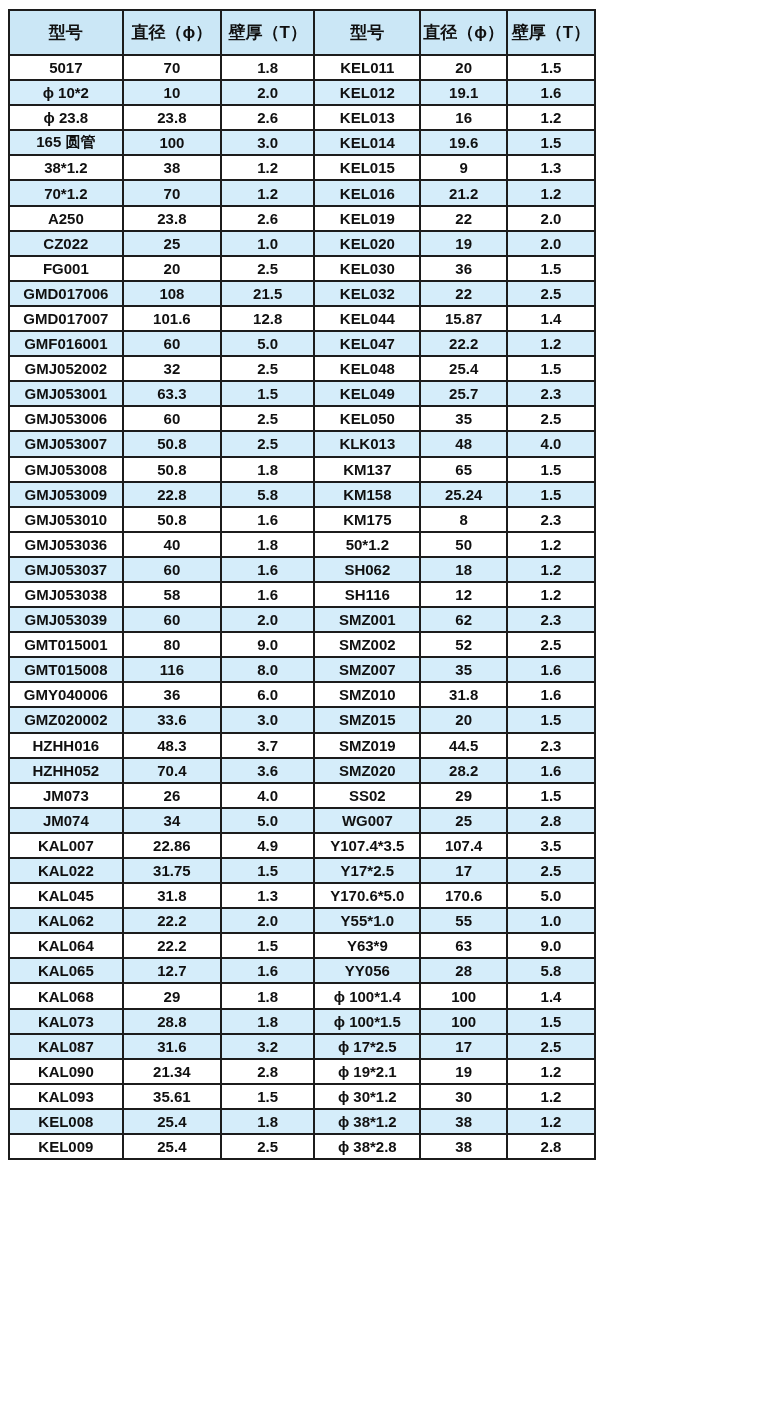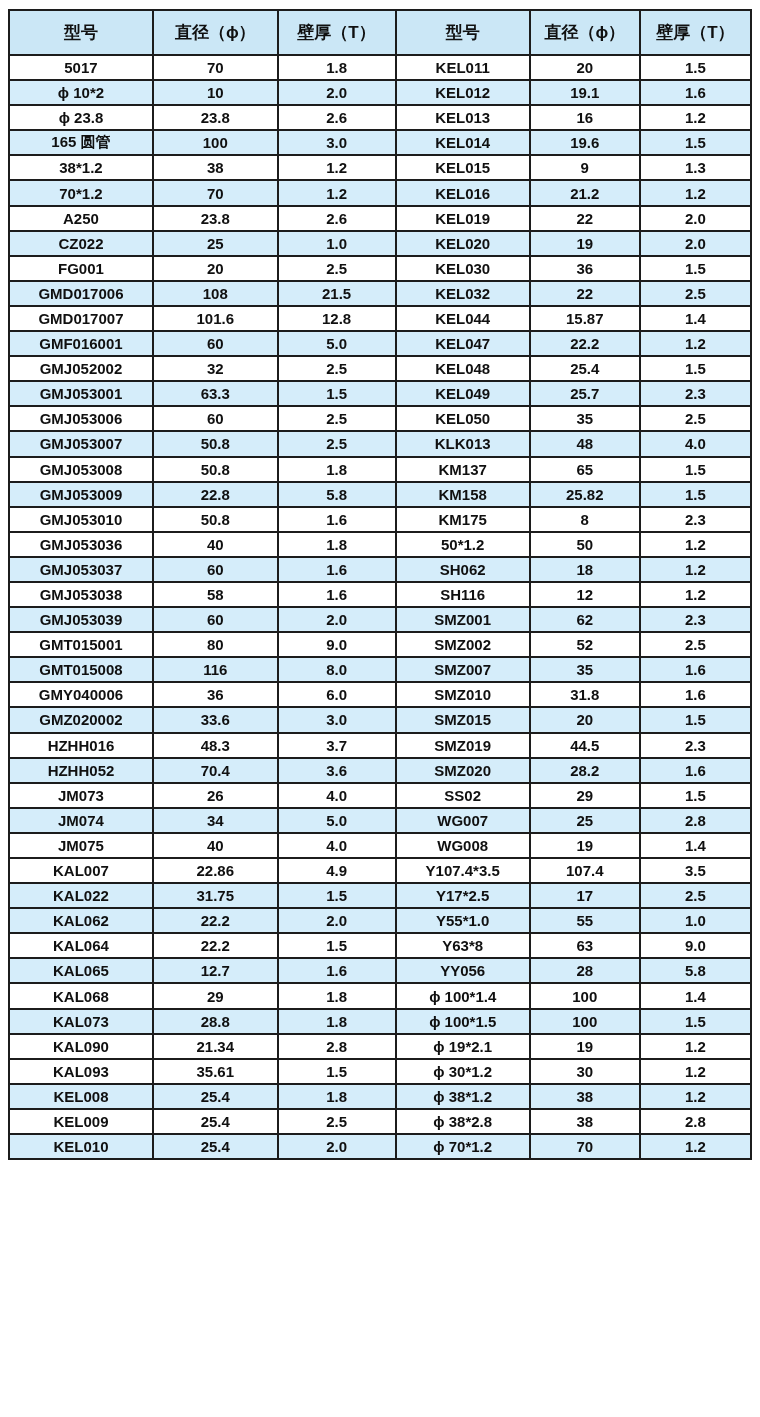--- a/index.html
+++ b/index.html
@@ -4,21 +4,21 @@
 <style>
   html,body{margin:0;padding:0;}
   body{
     width:760px;height:1417px;
     background:#ffffff;
     font-family:"Liberation Sans","DejaVu Sans",sans-serif;
     box-sizing:border-box;
   }
   .wrap{padding:9px 8px 8px 8px;}
   table.spec{
-    width:744px;
+    width:588px;
     border-collapse:collapse;
     table-layout:fixed;
   }
   table.spec th, table.spec td{
     border:2px solid #1c1c1c;
     text-align:center;
     vertical-align:middle;
     font-weight:700;
     color:#101010;
     padding:0;
@@ -197,21 +197,21 @@
           <td>1.8</td>
           <td>KM137</td>
           <td>65</td>
           <td>1.5</td>
         </tr>
         <tr class="alt">
           <td>GMJ053009</td>
           <td>22.8</td>
           <td>5.8</td>
           <td>KM158</td>
-          <td>25.82</td>
+          <td>25.24</td>
           <td>1.5</td>
         </tr>
         <tr>
           <td>GMJ053010</td>
           <td>50.8</td>
           <td>1.6</td>
           <td>KM175</td>
           <td>8</td>
           <td>2.3</td>
         </tr>
@@ -305,56 +305,56 @@
         </tr>
         <tr class="alt">
           <td>JM074</td>
           <td>34</td>
           <td>5.0</td>
           <td>WG007</td>
           <td>25</td>
           <td>2.8</td>
         </tr>
         <tr>
-          <td>JM075</td>
-          <td>40</td>
-          <td>4.0</td>
-          <td>WG008</td>
-          <td>19</td>
-          <td>1.4</td>
-        </tr>
-        <tr>
           <td>KAL007</td>
           <td>22.86</td>
           <td>4.9</td>
           <td>Y107.4*3.5</td>
           <td>107.4</td>
           <td>3.5</td>
         </tr>
         <tr class="alt">
           <td>KAL022</td>
           <td>31.75</td>
           <td>1.5</td>
           <td>Y17*2.5</td>
           <td>17</td>
           <td>2.5</td>
         </tr>
+        <tr>
+          <td>KAL045</td>
+          <td>31.8</td>
+          <td>1.3</td>
+          <td>Y170.6*5.0</td>
+          <td>170.6</td>
+          <td>5.0</td>
+        </tr>
         <tr class="alt">
           <td>KAL062</td>
           <td>22.2</td>
           <td>2.0</td>
           <td>Y55*1.0</td>
           <td>55</td>
           <td>1.0</td>
         </tr>
         <tr>
           <td>KAL064</td>
           <td>22.2</td>
           <td>1.5</td>
-          <td>Y63*8</td>
+          <td>Y63*9</td>
           <td>63</td>
           <td>9.0</td>
         </tr>
         <tr class="alt">
           <td>KAL065</td>
           <td>12.7</td>
           <td>1.6</td>
           <td>YY056</td>
           <td>28</td>
           <td>5.8</td>
@@ -367,20 +367,28 @@
           <td>100</td>
           <td>1.4</td>
         </tr>
         <tr class="alt">
           <td>KAL073</td>
           <td>28.8</td>
           <td>1.8</td>
           <td>ϕ 100*1.5</td>
           <td>100</td>
           <td>1.5</td>
+        </tr>
+        <tr class="alt">
+          <td>KAL087</td>
+          <td>31.6</td>
+          <td>3.2</td>
+          <td>ϕ 17*2.5</td>
+          <td>17</td>
+          <td>2.5</td>
         </tr>
         <tr>
           <td>KAL090</td>
           <td>21.34</td>
           <td>2.8</td>
           <td>ϕ 19*2.1</td>
           <td>19</td>
           <td>1.2</td>
         </tr>
         <tr>
@@ -400,23 +408,15 @@
           <td>1.2</td>
         </tr>
         <tr>
           <td>KEL009</td>
           <td>25.4</td>
           <td>2.5</td>
           <td>ϕ 38*2.8</td>
           <td>38</td>
           <td>2.8</td>
         </tr>
-        <tr class="alt">
-          <td>KEL010</td>
-          <td>25.4</td>
-          <td>2.0</td>
-          <td>ϕ 70*1.2</td>
-          <td>70</td>
-          <td>1.2</td>
-        </tr>
       </tbody>
   </table>
 </div>
 
 </body></html>

